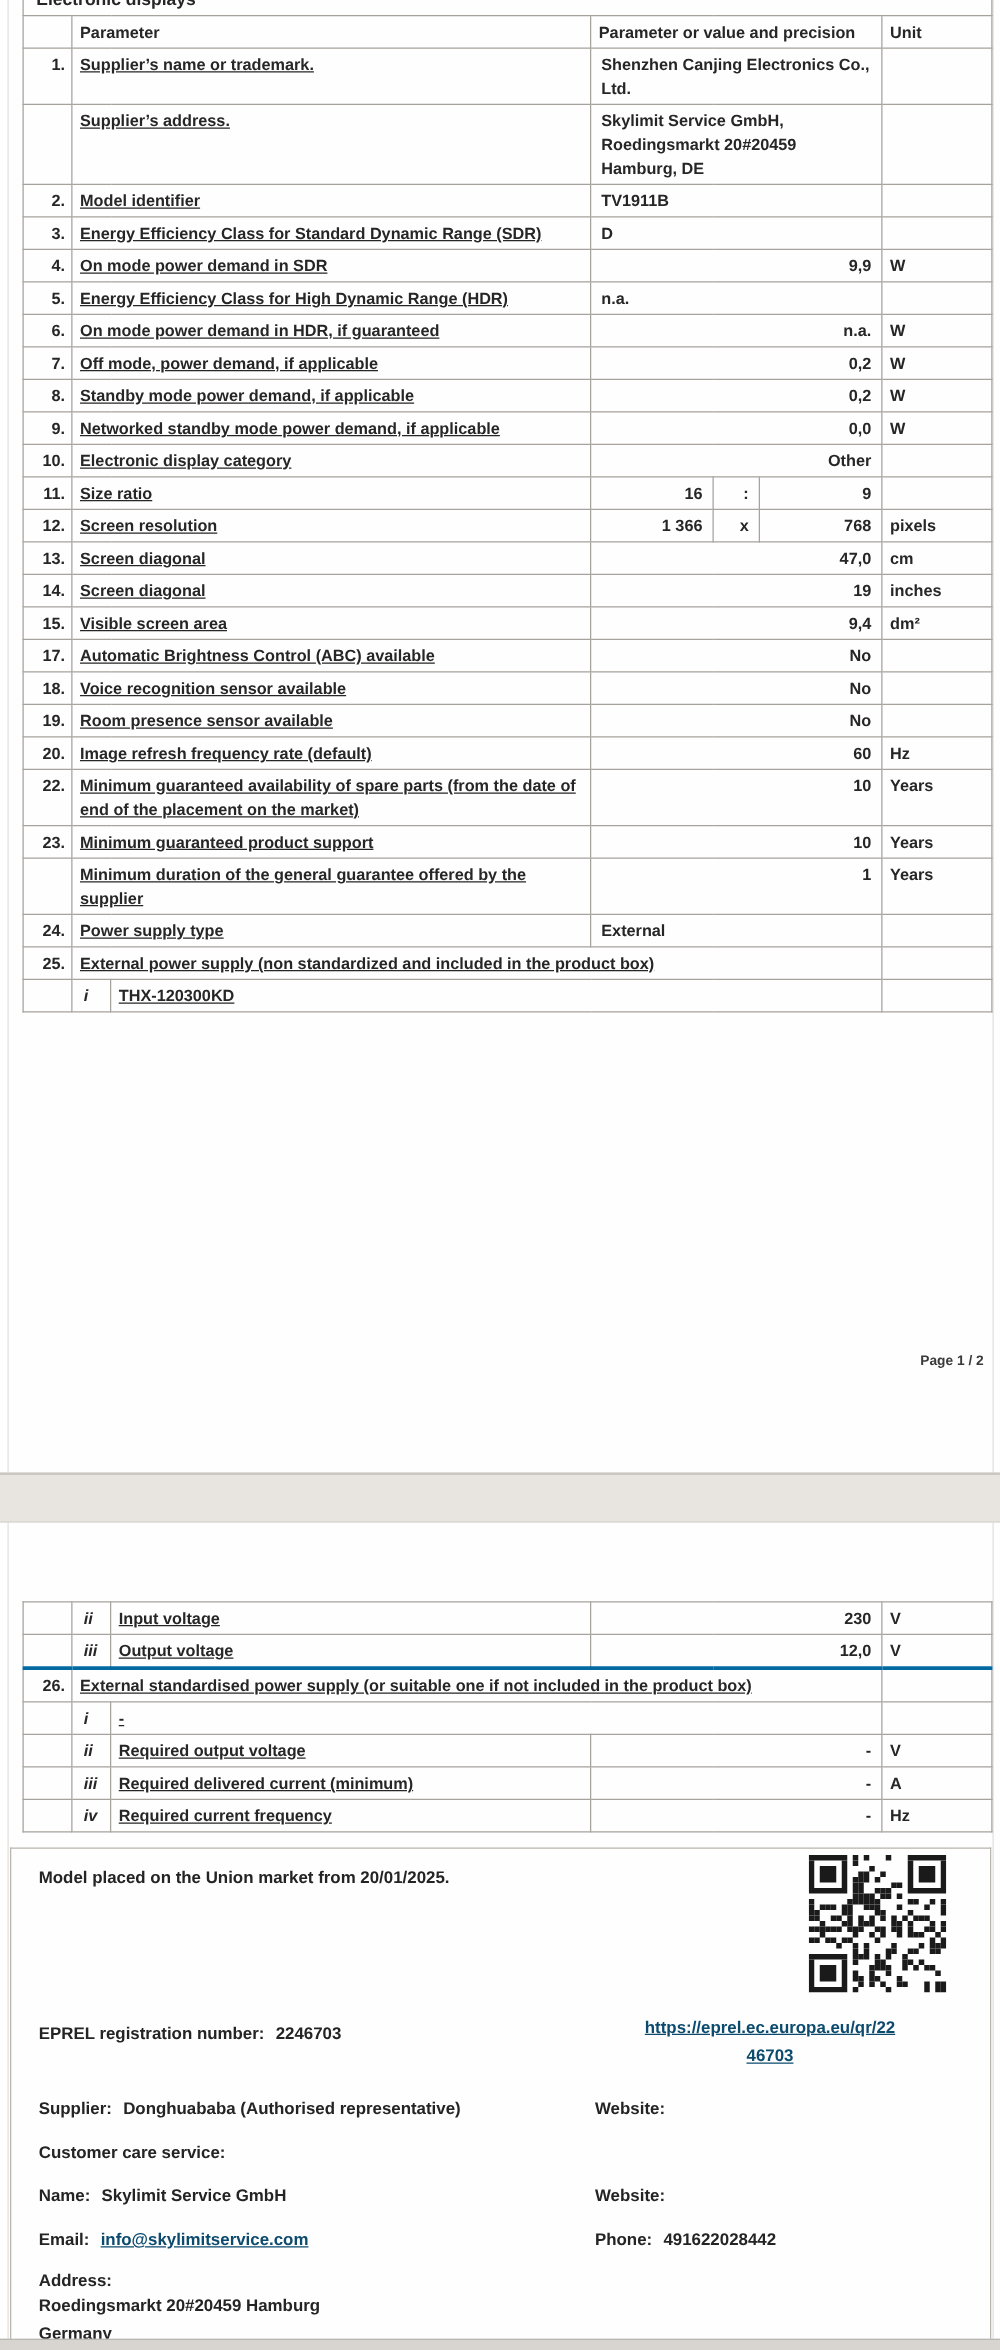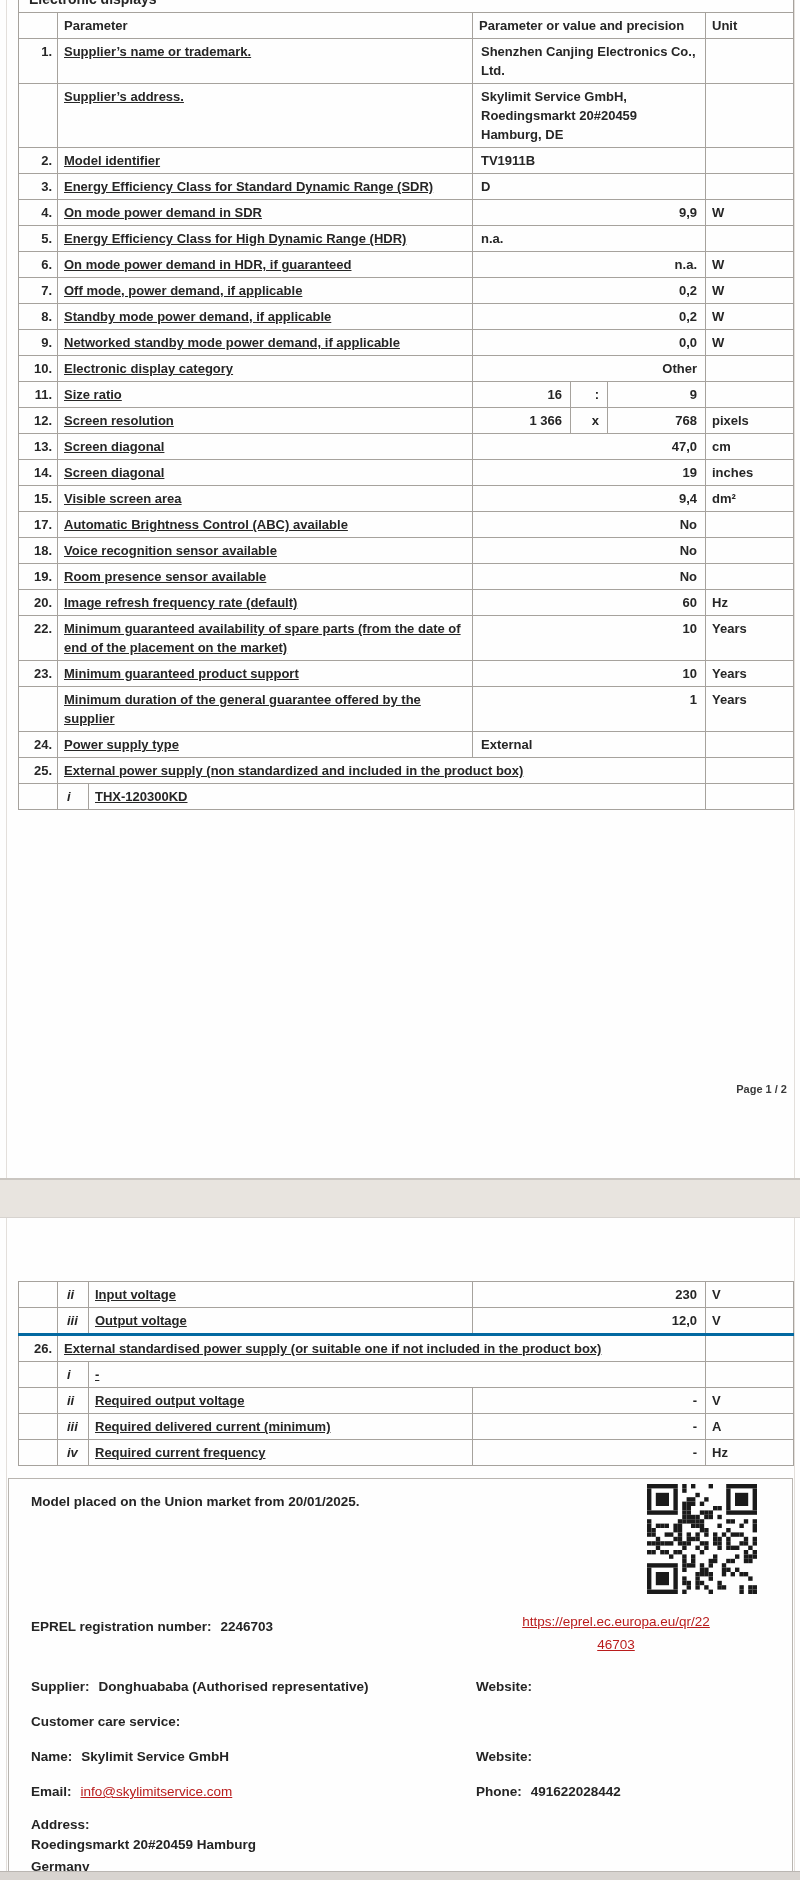--- a/index.html
+++ b/index.html
@@ -26,21 +26,21 @@
   #footer1{position:absolute;top:1083px;right:13px;font-size:11px;font-weight:700;color:#3a3a3a;}
   #sep-band{position:absolute;top:1178px;left:0;width:800px;height:37px;background:#e8e4df;
             border-top:2px solid #cac6c1;border-bottom:1px solid #d7d3cf;}
   #bottom-strip{position:absolute;top:1871px;left:0;width:800px;height:9px;background:#d8d4d0;
             border-top:1px solid #bab6b2;}
   
   #infobox{position:absolute;top:1478px;left:8px;width:783px;height:402px;
            border:1px solid #b9b5b0;border-bottom:none;font-size:13.5px;font-weight:700;text-align:center;}
   .iline{position:absolute;white-space:nowrap;line-height:19px;}
   .ilabel{margin-right:9px;}
-  a.blue-link{color:#b91c1c;text-decoration:underline;font-weight:400;}
+  a.blue-link{color:#0c4a6e;text-decoration:underline;font-weight:700;}
   #eprel-link{position:absolute;left:467px;top:131px;width:280px;line-height:23px;white-space:normal;}
   #qr-box{position:absolute;left:638px;top:5px;width:110px;height:110px;}
 </style>
 </head>
 <body>
 
 <div id="screen">
   <div class="page-edge" style="left:6px"></div>
   <div class="page-edge" style="left:794px"></div>
 

